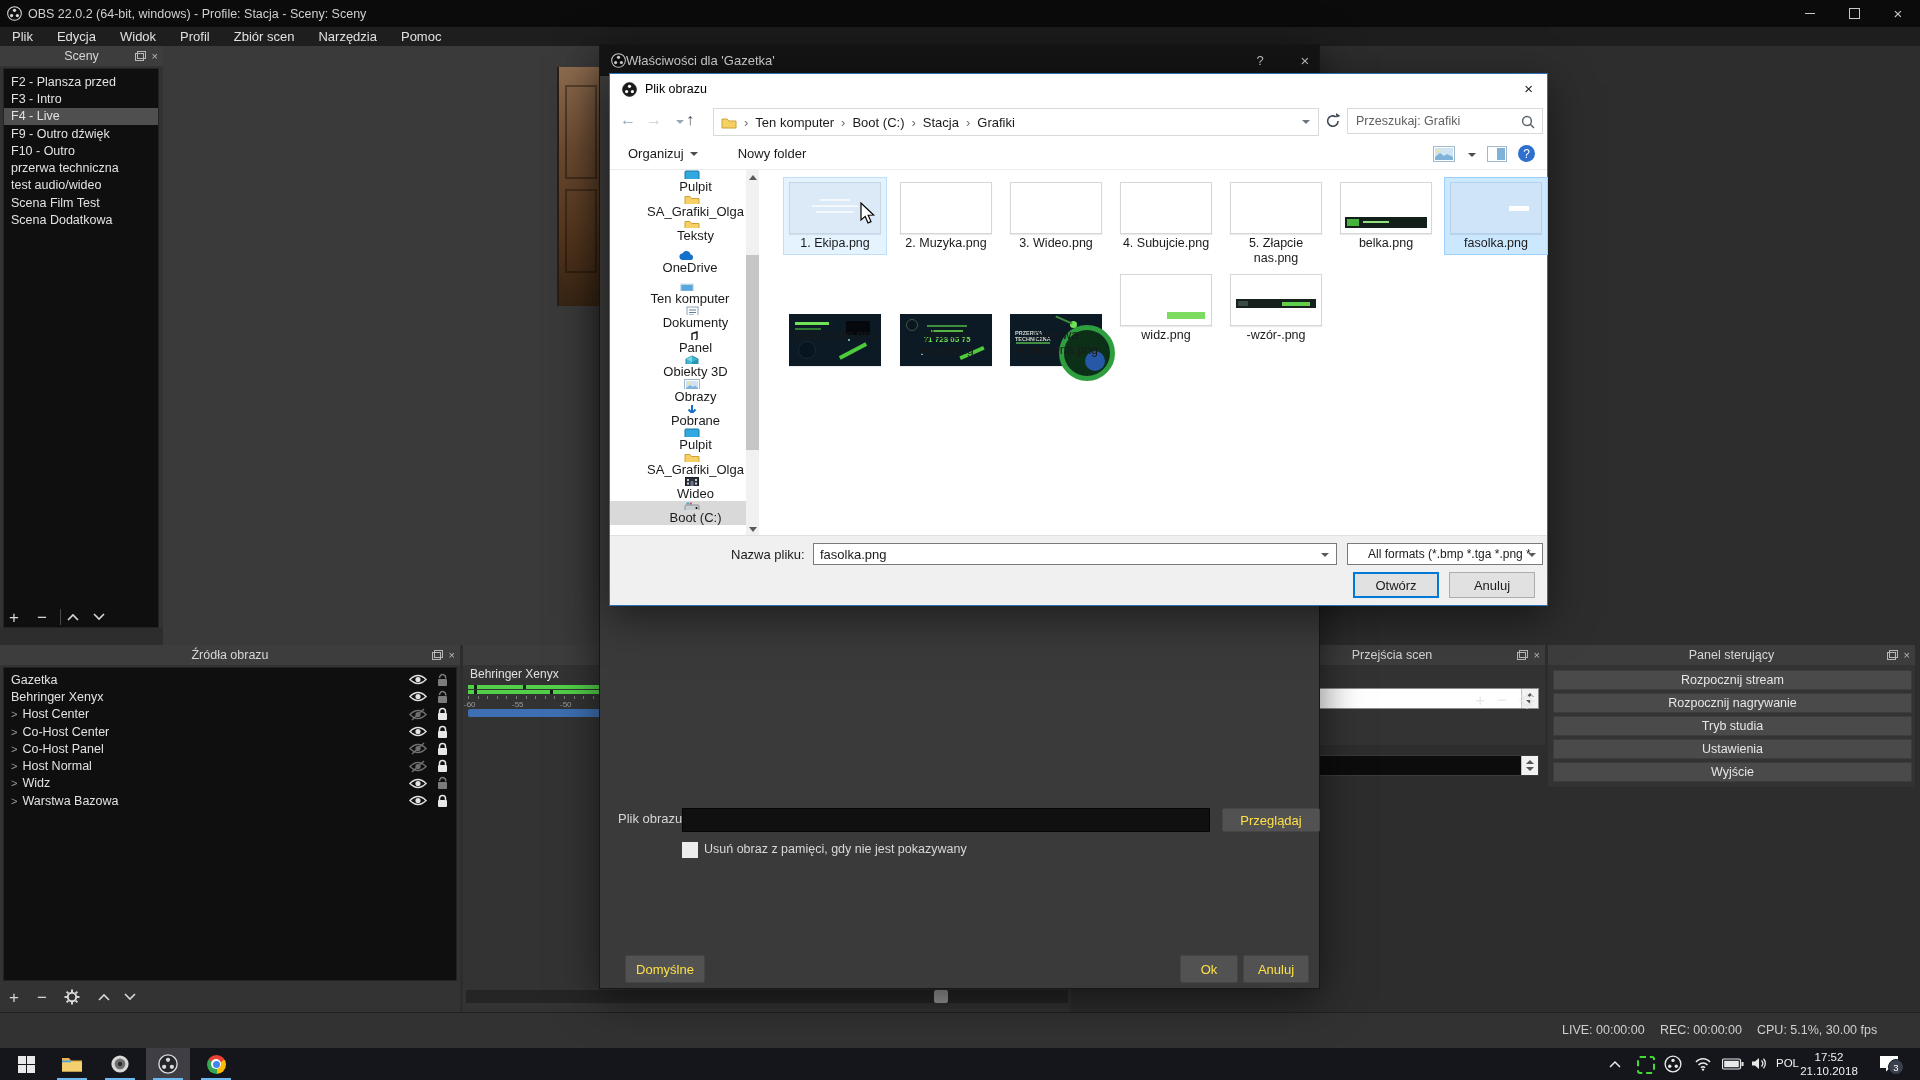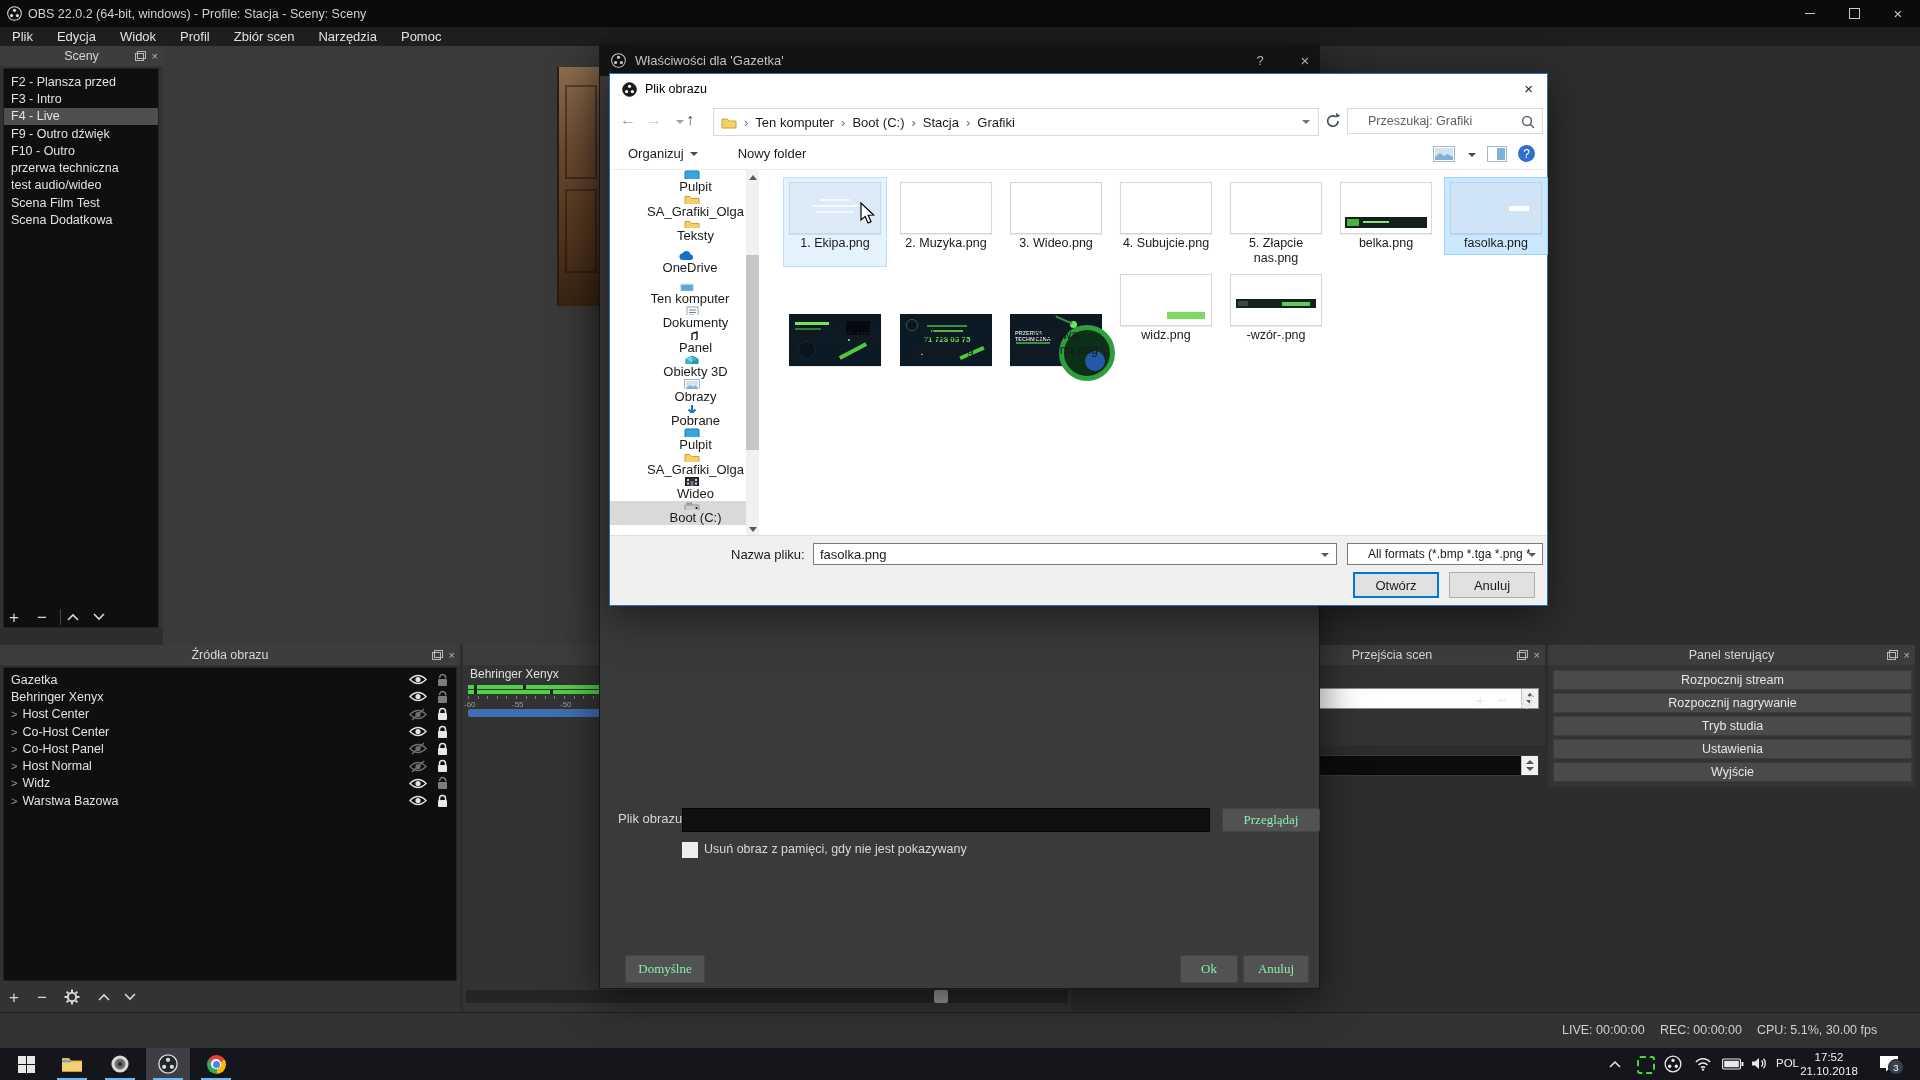--- a/index.html
+++ b/index.html
@@ -62,21 +62,21 @@
   
   .cp-btn{position:absolute;left:5px;width:357px;height:18px;background:#4a4a4a;border:1px solid #3c3c3c;color:#e6e6e6;font-size:12.5px;display:flex;align-items:center;justify-content:center;border-radius:1px;}
 
   
   #statusbar{left:0;top:1012px;width:1920px;height:36px;background:#323232;border-top:1px solid #202020;color:#cfcfcf;font-size:12.5px;}
 
   
   #props{left:599px;top:44px;width:721px;height:945px;background:#3a3a3a;border:1px solid #171717;box-shadow:0 10px 40px rgba(0,0,0,.55);box-sizing:border-box;}
   #props-title{position:absolute;left:0;top:0;width:100%;height:31px;background:#141414;color:#cfcfcf;font-size:13px;display:flex;align-items:center;}
   .props-input{background:#101010;border:1px solid #060606;}
-  .obs-btn{background:#525252;border:1px solid #454545;border-radius:2px;color:#86efac;font-size:13px;display:flex;align-items:center;justify-content:center;font-family:Liberation Serif, serif;}
+  .obs-btn{background:#525252;border:1px solid #454545;border-radius:2px;color:#fde047;font-size:13px;display:flex;align-items:center;justify-content:center;}
   .props-check{width:14px;height:14px;background:#ededed;border:1px solid #ededed;}
 
   
   #fdlg{left:609px;top:73px;width:939px;height:533px;background:#ffffff;border:1px solid #2a70b8;box-shadow:0 12px 40px rgba(0,0,0,.5);box-sizing:border-box;color:#1a1a1a;}
   #fdlg-title{position:absolute;left:0;top:0;width:100%;height:30px;background:#fff;display:flex;align-items:center;font-size:12.5px;color:#000;}
   .navico{font-size:16px;}
   #crumbbar{position:absolute;left:103px;top:34px;width:604px;height:26px;border:1px solid #d9d9d9;display:flex;align-items:center;font-size:13px;}
   .crumb-sep{color:#6e6e6e;padding:0 7px;font-size:13px;}
   #searchbox{position:absolute;left:737px;top:34px;width:196px;height:26px;border:1px solid #d9d9d9;display:flex;align-items:center;box-sizing:border-box;font-size:12.5px;color:#5f5f5f;}
   #fd-toolbar{position:absolute;left:0;top:64px;width:100%;height:31px;border-bottom:1px solid #ececec;display:flex;align-items:center;font-size:13px;}
@@ -456,21 +456,21 @@
   </div>
 
   <div id="props" class="abs" style="z-index:10">
     <div id="props-title">
       <svg style="margin-left:11px" width="15" height="15" viewBox="0 0 16 16">
           <circle cx="8" cy="8" r="7.3" fill="#0d0d0d" stroke="#cfcfcf" stroke-width="1.1"></circle>
           <circle cx="8" cy="4.6" r="1.7" fill="#cfcfcf"></circle>
           <circle cx="4.9" cy="10.2" r="1.7" fill="#cfcfcf"></circle>
           <circle cx="11.1" cy="10.2" r="1.7" fill="#cfcfcf"></circle>
         </svg>
-      <span style="margin-left:9px">Właściwości dla 'Gazetka'</span>
+      <span style="">Właściwości dla 'Gazetka'</span>
       <span class="abs" style="left:645px;width:30px;text-align:center;color:#bdbdbd">?</span>
       <span class="abs" style="left:690px;width:30px;text-align:center;color:#bdbdbd;font-size:15px">×</span>
     </div>
     <span class="abs" style="left:18px;top:766px;color:#d6d6d6;font-size:13px">Plik obrazu</span>
     <div class="props-input abs" style="left:82px;top:763px;width:526px;height:22px;"></div>
     <div class="obs-btn abs" style="left:622px;top:763px;width:96px;height:22px;">Przeglądaj</div>
     <div class="props-check abs" style="left:82px;top:797px;"></div>
     <span class="abs" style="left:104px;top:797px;color:#d8d8d8;font-size:12.5px">Usuń obraz z pamięci, gdy nie jest pokazywany</span>
     <div class="obs-btn abs" style="left:25px;top:910px;width:78px;height:26px;">Domyślne</div>
     <div class="obs-btn abs" style="left:580px;top:910px;width:56px;height:26px;">Ok</div>
@@ -505,21 +505,21 @@
       <span>Stacja</span>
       <span class="crumb-sep">›</span>
       <span>Grafiki</span>
       <span class="abs caret-d" style="right:8px;top:11px;border-top-color:#6b7680"></span>
     </div>
     <svg class="abs" width="18" height="18" style="left:714px;top:38px">
         <path d="M14 9 a5.2 5.2 0 1 1 -2.2 -4.2" fill="none" stroke="#3c4854" stroke-width="1.6"></path>
         <path d="M12 1 L12.3 5.4 L16.4 4 Z" fill="#3c4854"></path>
       </svg>
     <div id="searchbox">
-      <span style="margin-left:20px">Przeszukaj: Grafiki</span>
+      <span style="margin-left:8px">Przeszukaj: Grafiki</span>
       <svg class="abs" style="right:7px;top:6px" width="14" height="14">
           <circle cx="6" cy="6" r="4.4" fill="none" stroke="#5c6670" stroke-width="1.5"></circle>
           <line x1="9.4" y1="9.4" x2="13" y2="13" stroke="#5c6670" stroke-width="1.5"></line>
         </svg>
     </div>
 
     <div id="fd-toolbar">
       <span style="margin-left:18px">Organizuj</span>
         <span class="caret-d"></span>
       <span style="margin-left:40px">Nowy folder</span>
@@ -651,21 +651,21 @@
           </svg>
         <span class="lbl">Boot (C:)</span>
       </div>
     </div>
     <div id="fd-vscroll">
       <span class="scr-arr" style="top:5px;border-bottom:5px solid #5a5a5a;"></span>
       <div class="thumbv"></div>
       <span class="scr-arr" style="bottom:5px;border-top:5px solid #5a5a5a;"></span>
     </div>
 
-    <div class="fcell hover" style="left:174px;top:104px;height:88px">
+    <div class="fcell hover" style="left:174px;top:104px;height:76px">
       <div class="fthumb t-pale">
         <span class="paleline" style="left:30px;top:16px;width:30px"></span>
         <span class="paleline" style="left:22px;top:22px;width:46px"></span>
         <span class="paleline" style="left:26px;top:28px;width:38px"></span>
       </div>
       <div class="fname">
           <span style="display:block">1. Ekipa.png</span>
         </div>
     </div>
     <div class="fcell" style="left:285px;top:104px">

